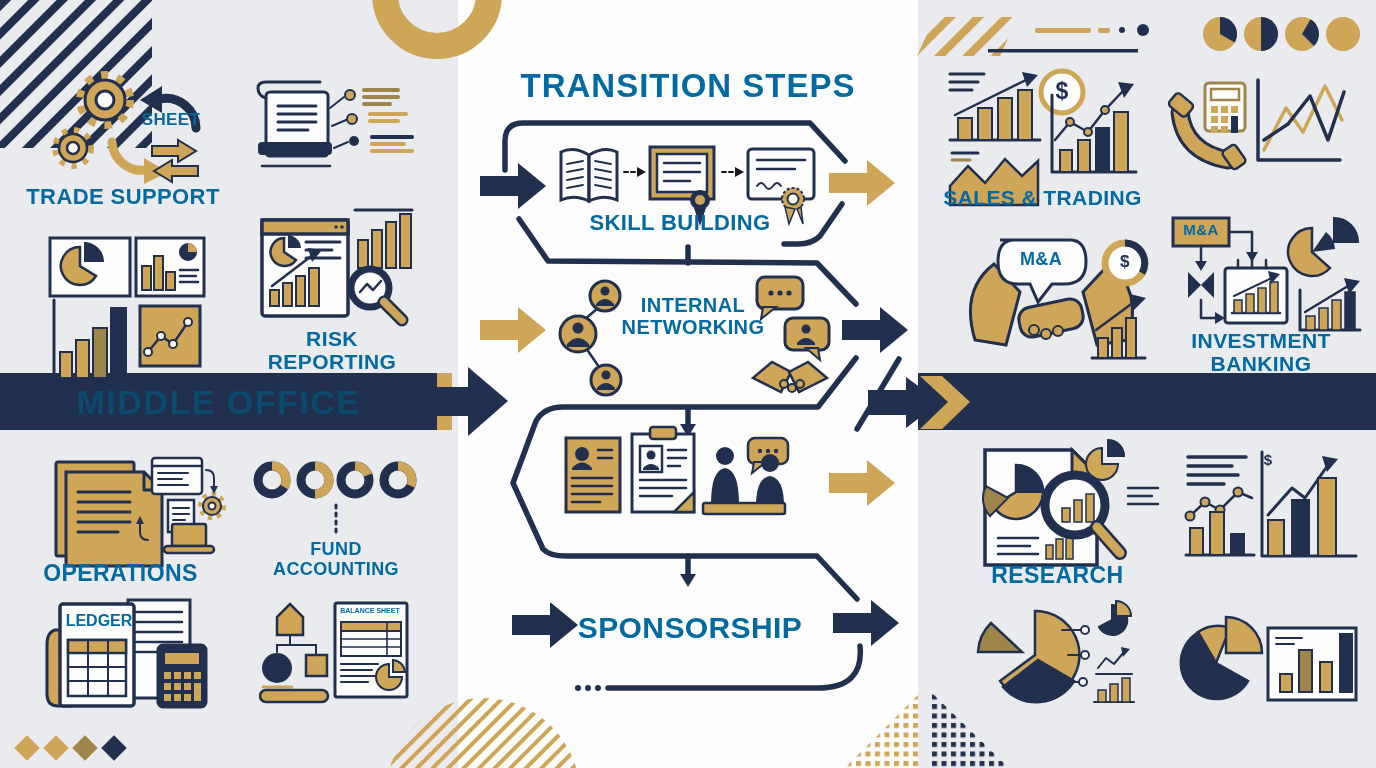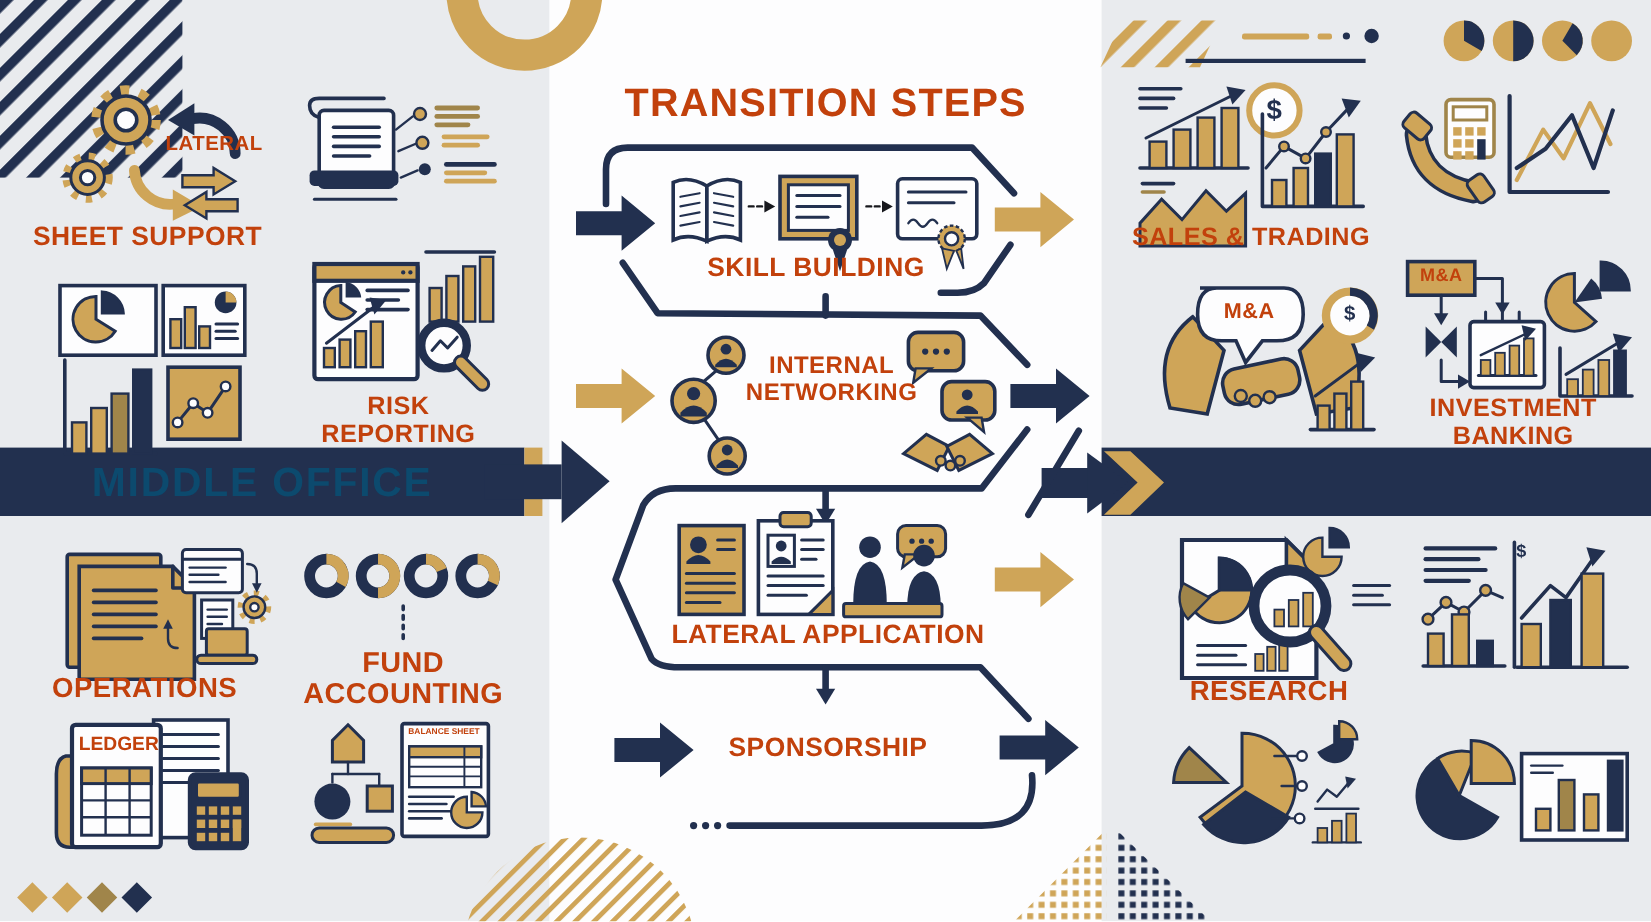--- a/index.html
+++ b/index.html
@@ -1,19 +1,19 @@
 <!DOCTYPE html>
 <html><head>
 <meta charset="utf-8">
 <style>
   html,body{margin:0;padding:0;background:#fff;}
   #canvas{position:relative;width:1376px;height:768px;overflow:hidden;
           font-family:"Liberation Sans",sans-serif;background:#fff;}
   #art{position:absolute;left:0;top:0;}
-  .lbl{position:absolute;font-weight:700;color:#c2410c;text-align:center;
+  .lbl{position:absolute;font-weight:700;color:#0369a1;text-align:center;
        letter-spacing:.4px;line-height:1.1;}
   .banner-text{color:#0c4a6e;font-size:34px;letter-spacing:1.5px;}
   
   .fw{fill:#fdfdfe}.fg{fill:#cfa558}.fn{fill:#22304f}.fb{fill:#a0854a}.no{fill:none}
   .sn{stroke:#22304f}.sg{stroke:#cfa558}.sb{stroke:#a0854a}
   .rnd{stroke-linecap:round;stroke-linejoin:round}
 </style>
 </head>
 <body>
 
@@ -668,32 +668,31 @@
     <rect x="1299" y="650" width="13" height="42" class="fb sn" stroke-width="2"></rect>
     <rect x="1320" y="662" width="12" height="30" class="fg sn" stroke-width="2"></rect>
     <rect x="1340" y="634" width="12" height="58" class="fn sn" stroke-width="2"></rect>
   </g>
 </svg>
 
 <div class="lbl banner-text" style="left:0;top:384px;width:437px;">MIDDLE OFFICE</div>
 
 <div class="lbl" style="left:458px;top:68px;width:460px;font-size:33px;letter-spacing:1px;">TRANSITION STEPS</div>
 
-<div class="lbl" style="left:138px;top:111px;width:66px;font-size:17px;">LATERAL</div>
-<div class="lbl" style="left:18px;top:185px;width:210px;font-size:22px;">SHEET SUPPORT</div>
+<div class="lbl" style="left:138px;top:111px;width:66px;font-size:17px;">SHEET</div>
+<div class="lbl" style="left:18px;top:185px;width:210px;font-size:22px;">TRADE SUPPORT</div>
 <div class="lbl" style="left:240px;top:327px;width:184px;font-size:21px;">RISK REPORTING</div>
 <div class="lbl" style="left:28px;top:561px;width:185px;font-size:23px;">OPERATIONS</div>
-<div class="lbl" style="left:250px;top:540px;width:172px;font-size:24px;">FUND ACCOUNTING</div>
+<div class="lbl" style="left:250px;top:540px;width:172px;font-size:18px;">FUND ACCOUNTING</div>
 <div class="lbl" style="left:64px;top:612px;width:70px;font-size:16px;letter-spacing:0;">LEDGER</div>
 <div class="lbl" style="left:337px;top:607px;width:66px;font-size:7px;letter-spacing:0;">BALANCE SHEET</div>
 
 <div class="lbl" style="left:560px;top:211px;width:240px;font-size:22px;">SKILL BUILDING</div>
 <div class="lbl" style="left:600px;top:294px;width:186px;font-size:20px;">INTERNAL NETWORKING</div>
-<div class="lbl" style="left:545px;top:517px;width:290px;font-size:22px;">LATERAL APPLICATION</div>
-<div class="lbl" style="left:570px;top:611px;width:240px;font-size:22px;">SPONSORSHIP</div>
+<div class="lbl" style="left:570px;top:611px;width:240px;font-size:30px;">SPONSORSHIP</div>
 
 <div class="lbl" style="left:940px;top:186px;width:205px;font-size:21px;">SALES &amp; TRADING</div>
 <div class="lbl" style="left:1138px;top:329px;width:246px;font-size:21px;">INVESTMENT BANKING</div>
 <div class="lbl" style="left:975px;top:563px;width:165px;font-size:23px;text-align:center;">RESEARCH</div>
 
 <div class="lbl" style="left:1008px;top:250px;width:66px;font-size:18px;">M&amp;A</div>
 <div class="lbl" style="left:1173px;top:222px;width:56px;font-size:15px;">M&amp;A</div>
 <div class="lbl" style="left:1051px;top:79px;width:22px;font-size:23px;color:#22304f;">$</div>
 <div class="lbl" style="left:1115px;top:253px;width:20px;font-size:17px;color:#22304f;">$</div>
 <div class="lbl" style="left:1259px;top:452px;width:18px;font-size:15px;color:#22304f;">$</div>

